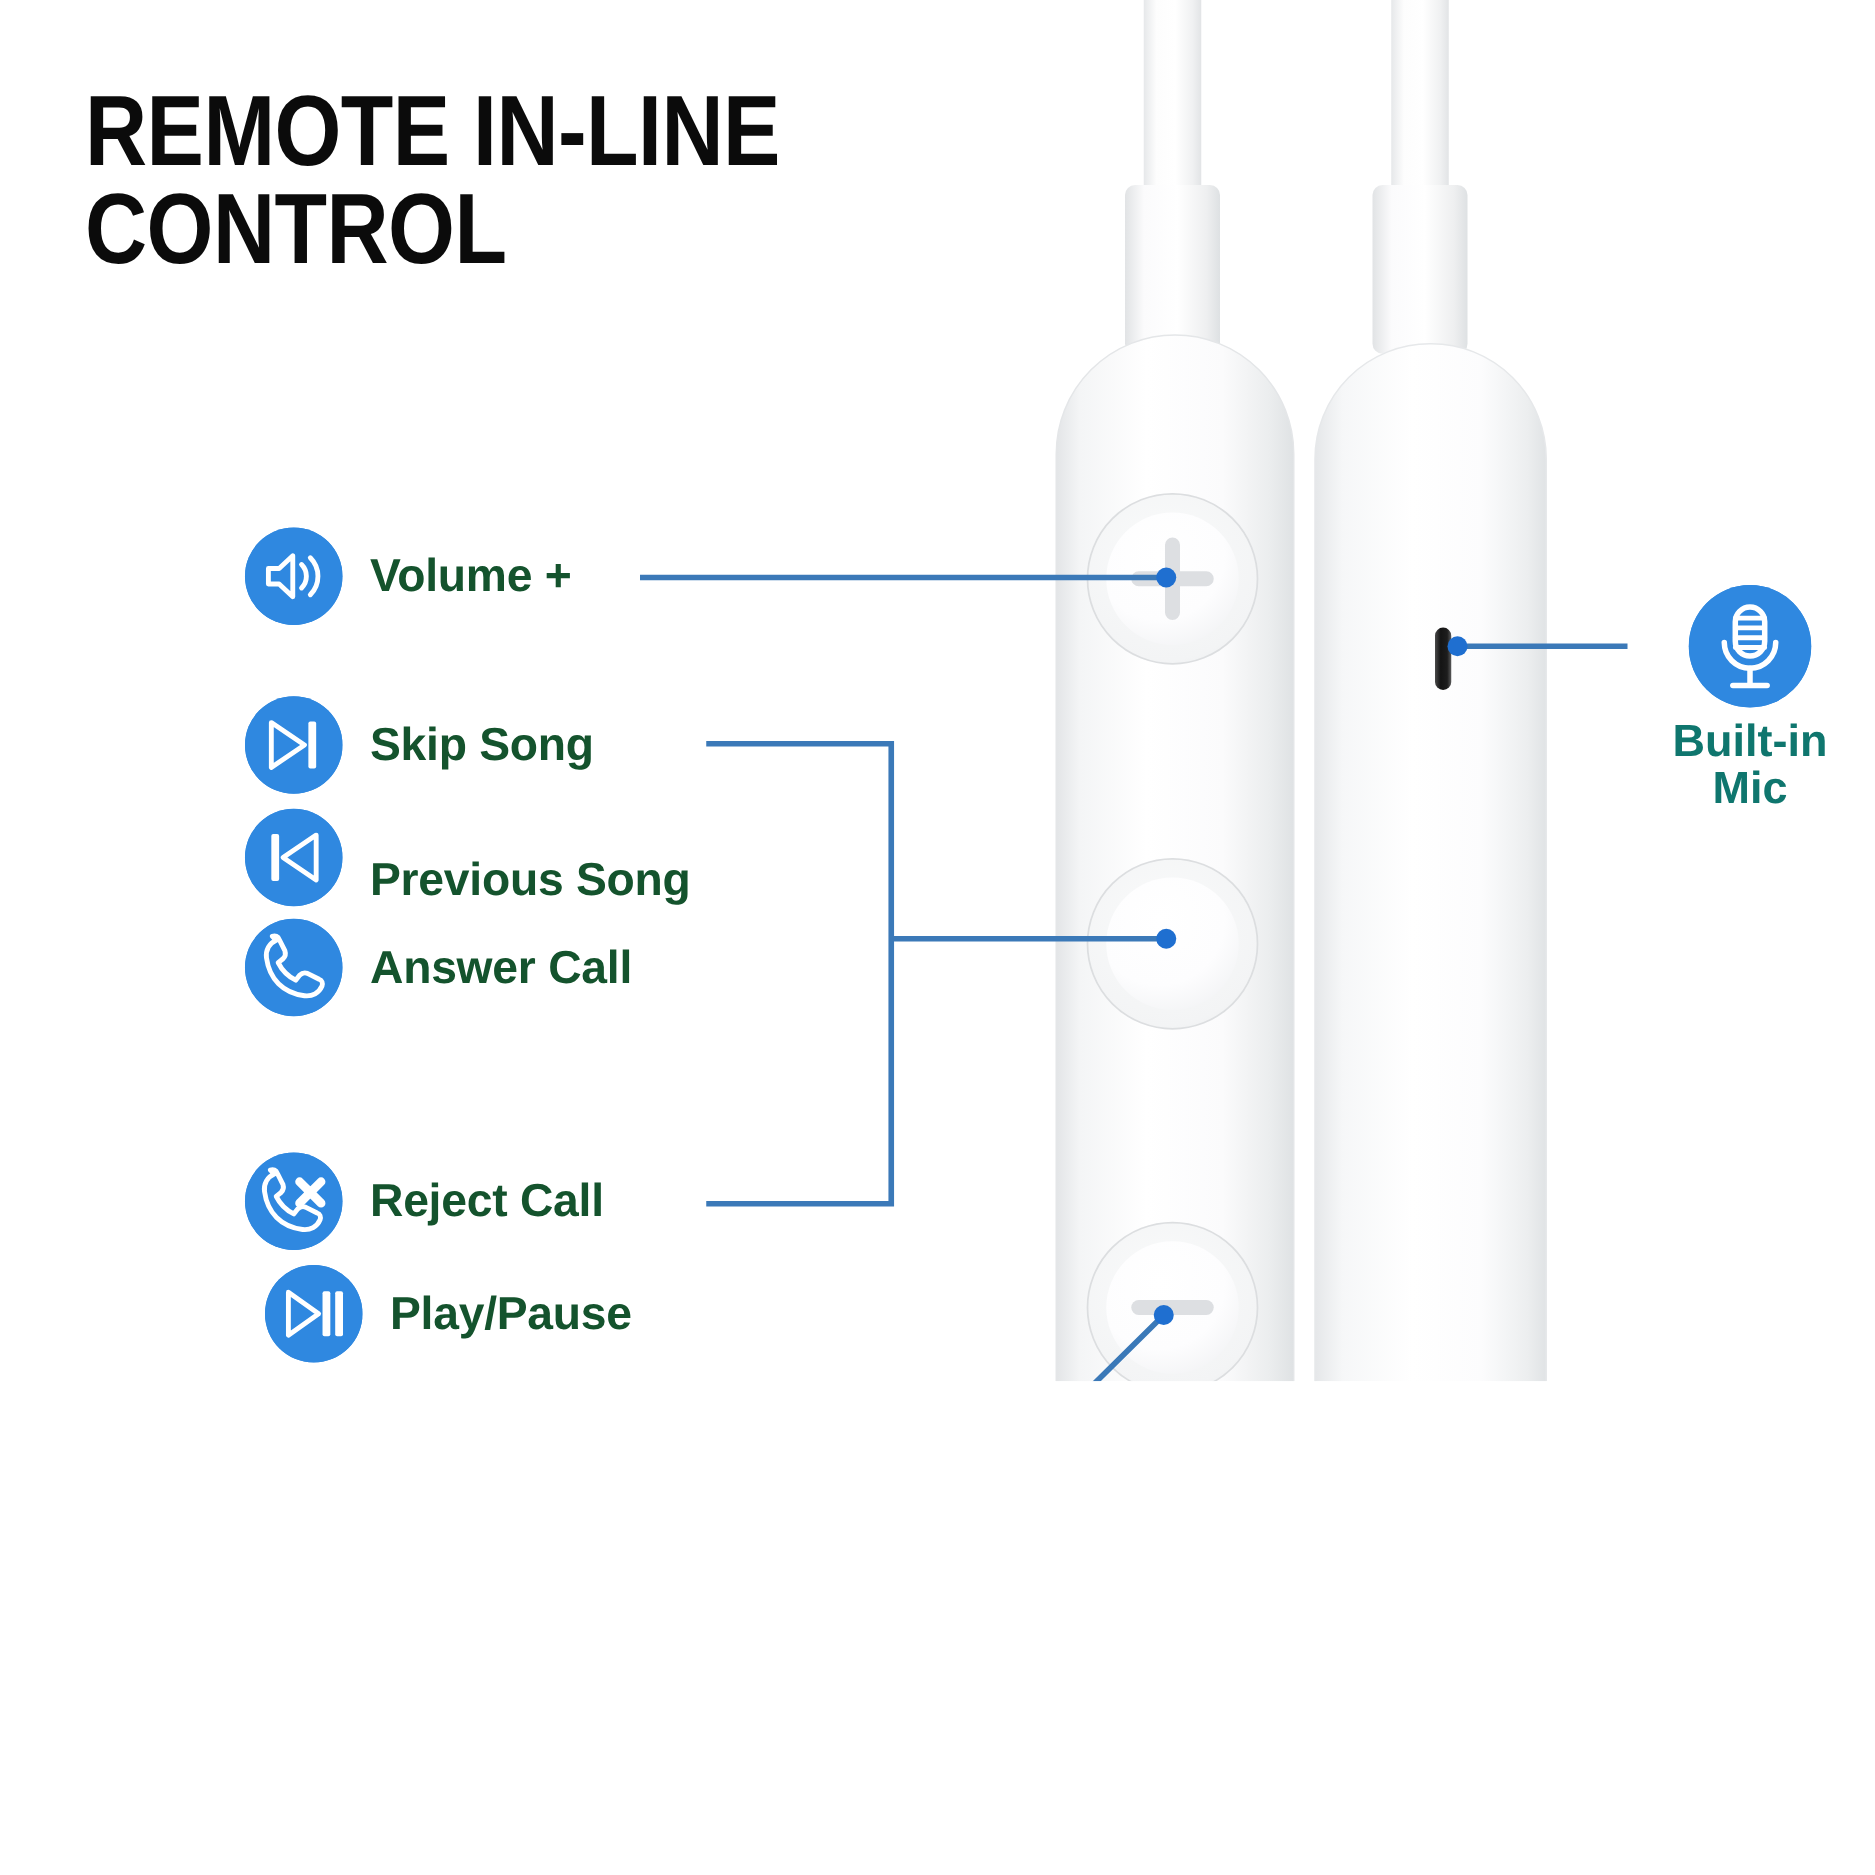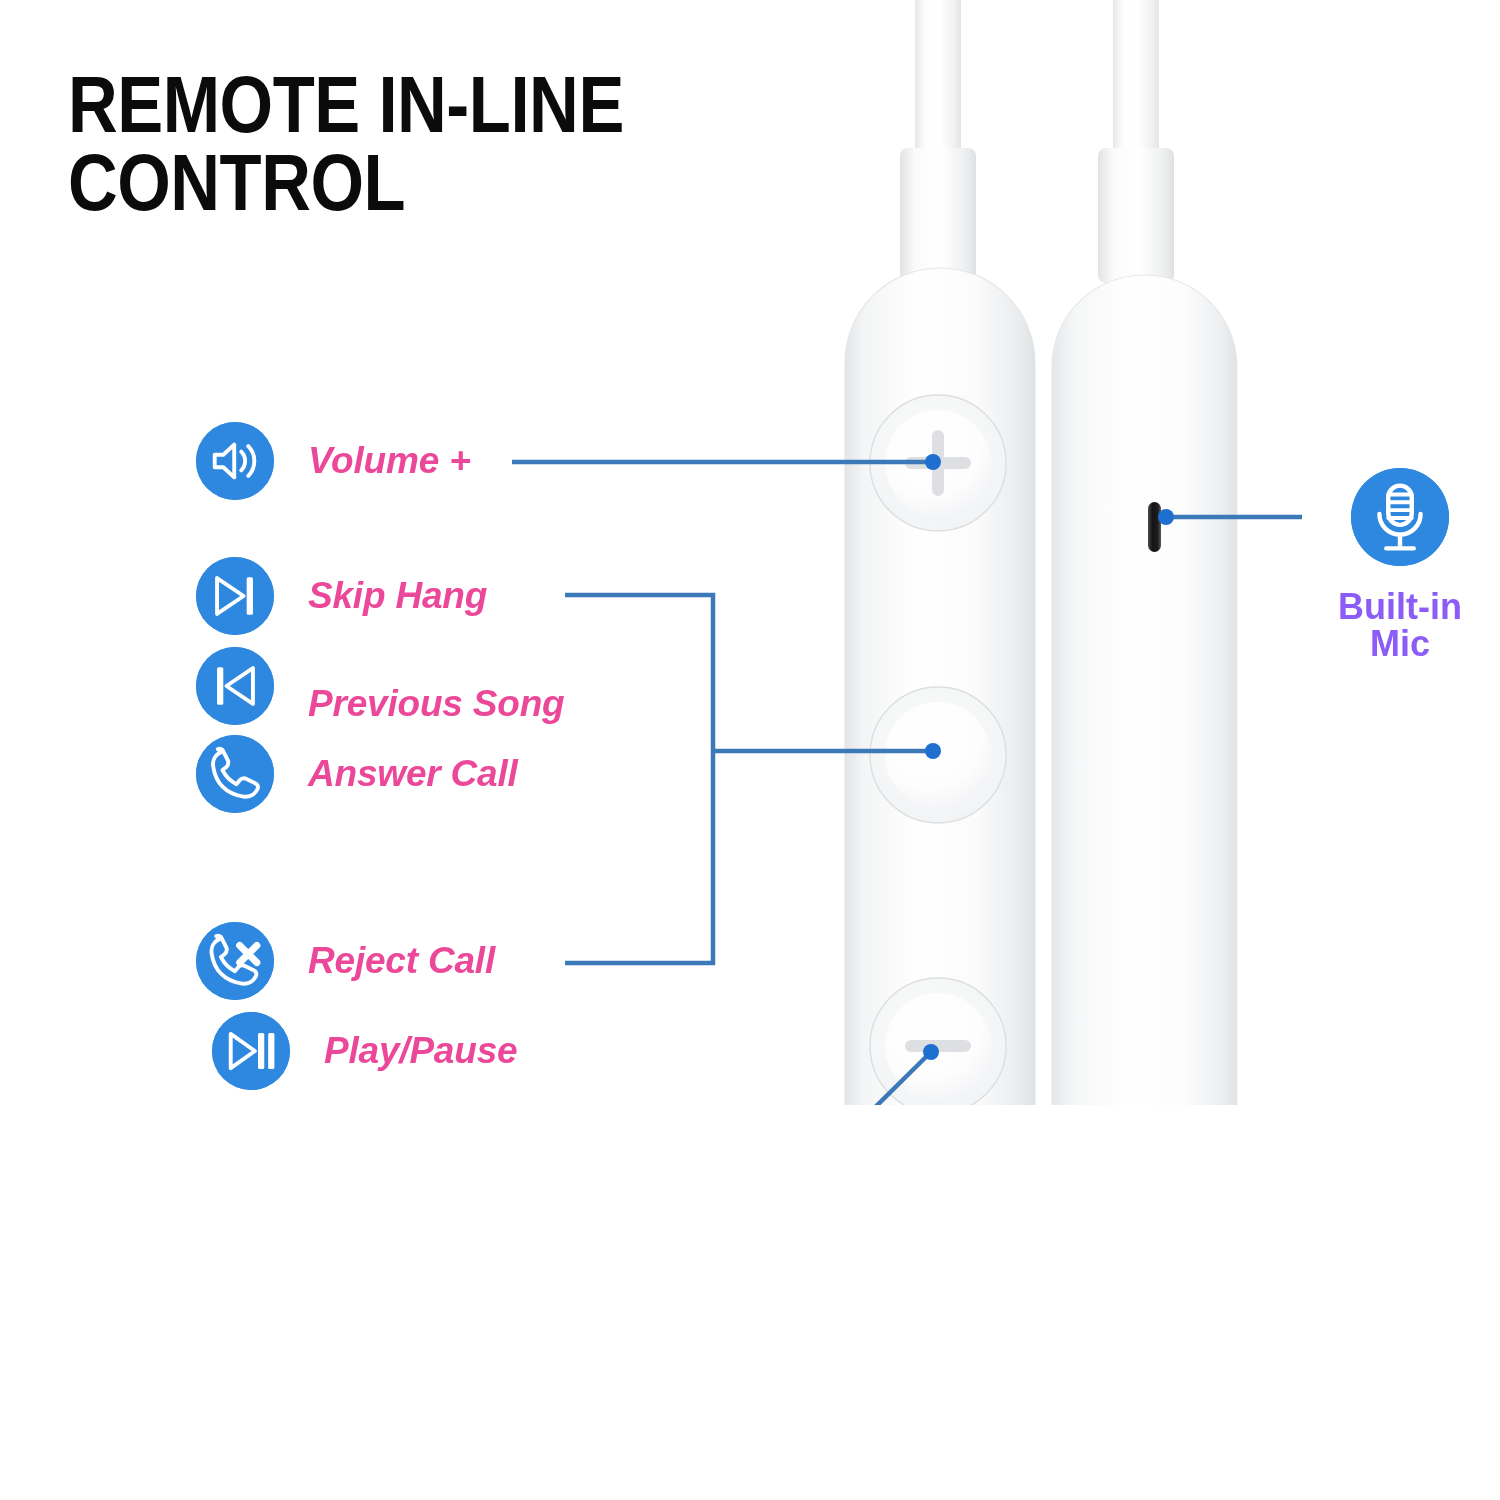--- a/index.html
+++ b/index.html
@@ -42,51 +42,50 @@
   .feature-icon {
     width: 78px;
     height: 78px;
     border-radius: 50%;
     background: var(--accent, #2f88e0);
     flex: 0 0 auto;
     display: block;
   }
   .feature-icon svg { display: block; width: 78px; height: 78px; }
   .feature-label {
-    margin-left: 34px;
+    margin-left: 22px;
     font-size: 37px;
     font-weight: 700;
-    color: #ec4899;
+    color: #14532d;
     white-space: nowrap;
     letter-spacing: -0.2px;
-    font-style: italic;
   }
 
   
   #mic-group {
     position: absolute;
     left: 1305px;
     top: 468px;
     width: 190px;
     text-align: center;
   }
   #mic-icon-circle {
     width: 98px;
     height: 98px;
     border-radius: 50%;
     background: #2f88e0;
     margin: 0 auto;
   }
   #mic-icon-circle svg { display: block; width: 98px; height: 98px; }
   #mic-label {
-    margin-top: 22px;
+    margin-top: 8px;
     font-size: 36px;
     font-weight: 700;
     line-height: 1.04;
-    color: #8b5cf6;
+    color: #0f766e;
     white-space: pre-line;
   }
 
   
   #leaders, #product {
     position: absolute;
     left: 0; top: 0;
     width: 1500px;
     height: 1500px;
     pointer-events: none;
@@ -202,21 +201,21 @@
   </div>
 
   <div class="feature-row" style="left:196px; top:557px;">
     <span class="feature-icon">
       <svg viewBox="0 0 100 100" xmlns="http://www.w3.org/2000/svg">
         <circle cx="50" cy="50" r="50" fill="#2f88e0"></circle>
         <path d="M27 27 L61 50 L27 73 Z" fill="none" stroke="#fff" stroke-width="5" stroke-linejoin="round"></path>
         <rect x="65" y="26" width="8" height="48" rx="2" fill="#fff"></rect>
       </svg>
     </span>
-    <span class="feature-label">Skip Hang</span>
+    <span class="feature-label">Skip Song</span>
   </div>
 
   <div class="feature-row" style="left:196px; top:647px;align-items:flex-end;">
     <span class="feature-icon">
       <svg viewBox="0 0 100 100" xmlns="http://www.w3.org/2000/svg">
         <circle cx="50" cy="50" r="50" fill="#2f88e0"></circle>
         <rect x="27" y="26" width="8" height="48" rx="2" fill="#fff"></rect>
         <path d="M73 27 L39 50 L73 73 Z" fill="none" stroke="#fff" stroke-width="5" stroke-linejoin="round"></path>
       </svg>
     </span>

